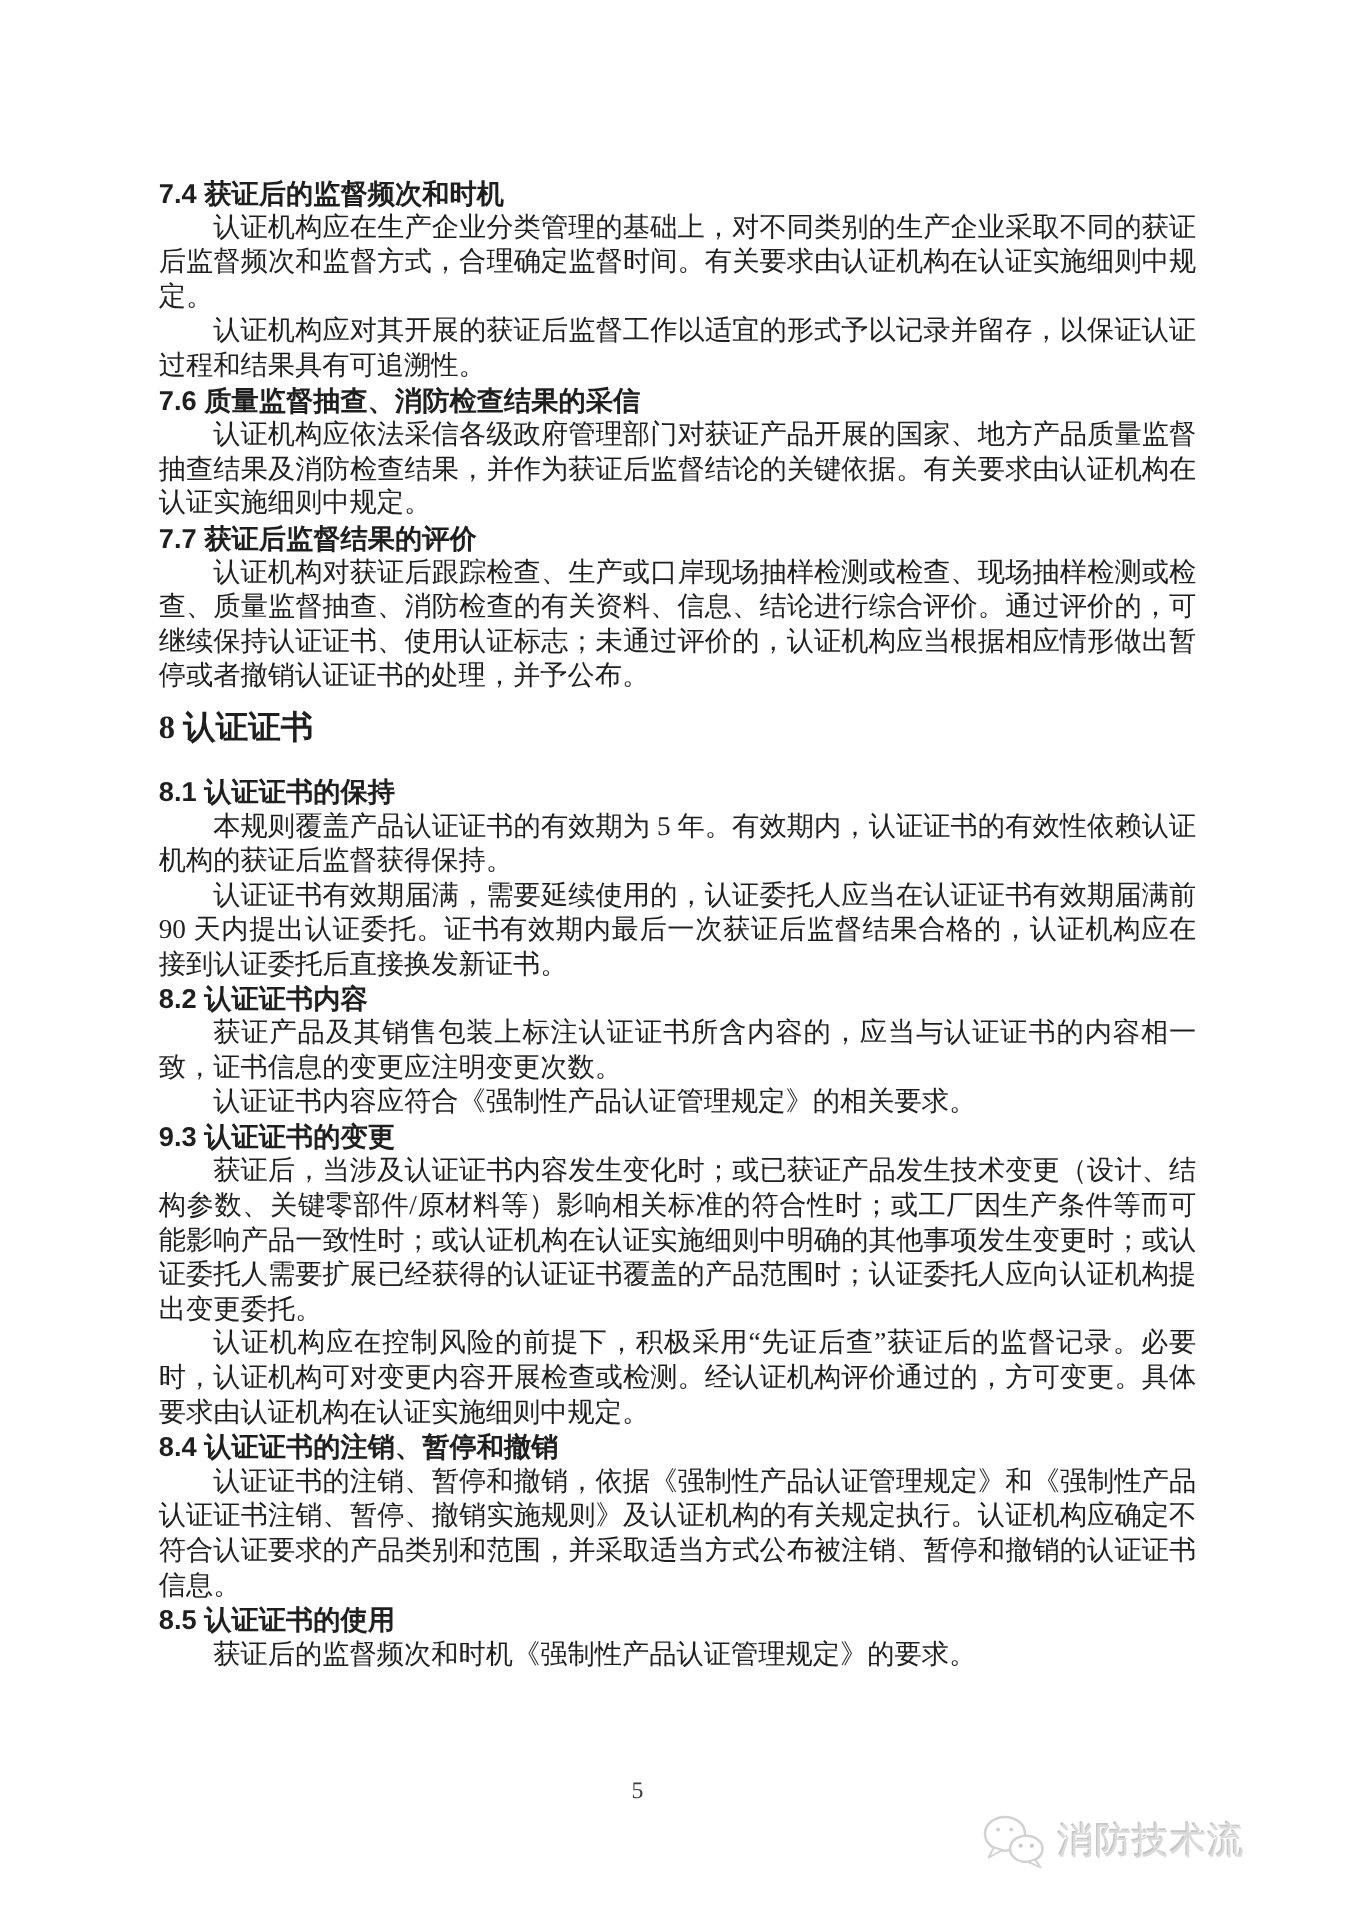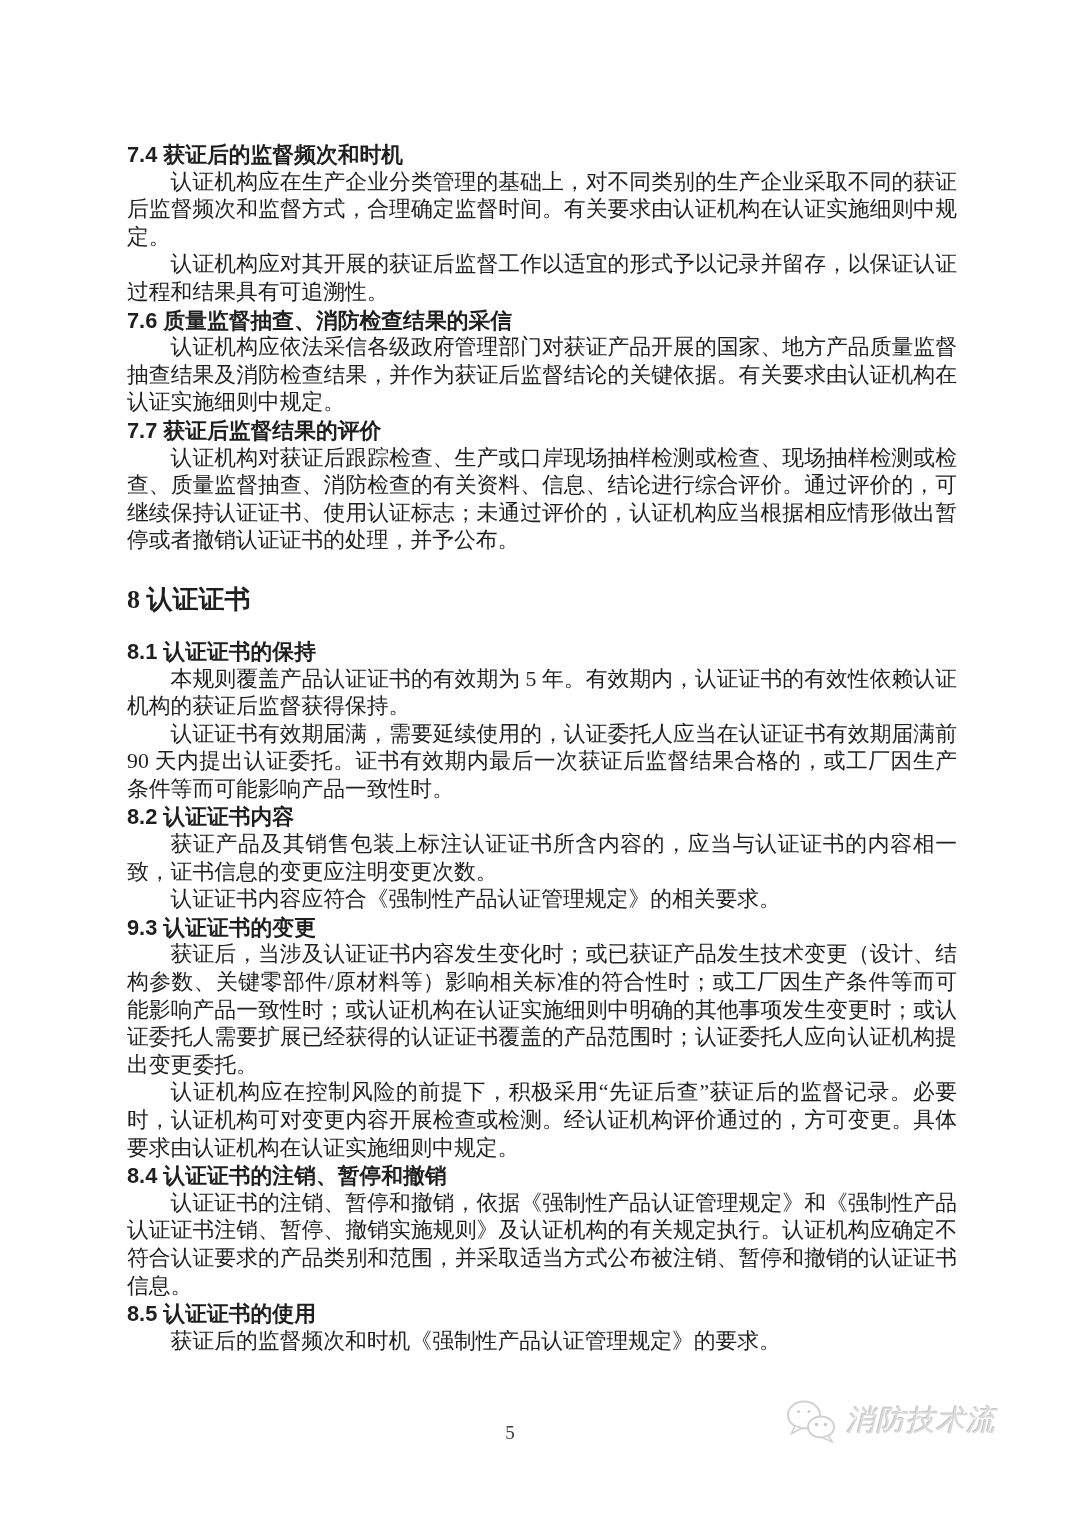--- a/index.html
+++ b/index.html
@@ -32,66 +32,65 @@
   .blk.h2 {
     font-weight: bold;
     font-family: "Liberation Sans", "DejaVu Sans", sans-serif;
     font-size: 21.8px;
     text-align: left;
   }
   .blk.h1 {
     font-weight: 600;
     font-size: 26px;
     line-height: 34px;
-    margin: 28px 0 21px 0;
+    margin: 10px 0 21px 0;
     text-align: left;
   }
   .footer-pagenum {
     position: absolute;
     top: 1422px;
     left: 0;
     width: 100%;
     text-align: center;
     font-size: 19px;
     color: #3c3c3c;
   }
   .watermark {
     position: absolute;
-    top: 1398px;
+    top: 1450px;
     right: 24px;
     display: flex;
     align-items: center;
     gap: 9px;
     color: #dadada;
     font-size: 29px;
     letter-spacing: 1px;
     font-family: "Liberation Sans", "DejaVu Sans", sans-serif;
     text-shadow: 1px 1px 0 #ffffff, -1px -1px 0 #c6c6c6;
     user-select: none;
-    font-style: italic;
   }
   .watermark svg { display: block; }
 </style>
 </head>
 <body>
 
 <div class="page">
 
   <div class="content">
       <div class="blk h2">7.4 获证后的监督频次和时机</div>
       <div class="blk p">认证机构应在生产企业分类管理的基础上，对不同类别的生产企业采取不同的获证后监督频次和监督方式，合理确定监督时间。有关要求由认证机构在认证实施细则中规定。</div>
       <div class="blk p">认证机构应对其开展的获证后监督工作以适宜的形式予以记录并留存，以保证认证过程和结果具有可追溯性。</div>
       <div class="blk h2">7.6 质量监督抽查、消防检查结果的采信</div>
       <div class="blk p">认证机构应依法采信各级政府管理部门对获证产品开展的国家、地方产品质量监督抽查结果及消防检查结果，并作为获证后监督结论的关键依据。有关要求由认证机构在认证实施细则中规定。</div>
       <div class="blk h2">7.7 获证后监督结果的评价</div>
       <div class="blk p">认证机构对获证后跟踪检查、生产或口岸现场抽样检测或检查、现场抽样检测或检查、质量监督抽查、消防检查的有关资料、信息、结论进行综合评价。通过评价的，可继续保持认证证书、使用认证标志；未通过评价的，认证机构应当根据相应情形做出暂停或者撤销认证证书的处理，并予公布。</div>
       <div class="blk h1">8 认证证书</div>
       <div class="blk h2">8.1 认证证书的保持</div>
       <div class="blk p">本规则覆盖产品认证证书的有效期为 5 年。有效期内，认证证书的有效性依赖认证机构的获证后监督获得保持。</div>
-      <div class="blk p">认证证书有效期届满，需要延续使用的，认证委托人应当在认证证书有效期届满前90 天内提出认证委托。证书有效期内最后一次获证后监督结果合格的，或工厂因生产条件等而可能影响产品一致性时。</div>
+      <div class="blk p">认证证书有效期届满，需要延续使用的，认证委托人应当在认证证书有效期届满前90 天内提出认证委托。证书有效期内最后一次获证后监督结果合格的，认证机构应在接到认证委托后直接换发新证书。</div>
       <div class="blk h2">8.2 认证证书内容</div>
       <div class="blk p">获证产品及其销售包装上标注认证证书所含内容的，应当与认证证书的内容相一致，证书信息的变更应注明变更次数。</div>
       <div class="blk p">认证证书内容应符合《强制性产品认证管理规定》的相关要求。</div>
       <div class="blk h2">9.3 认证证书的变更</div>
       <div class="blk p">获证后，当涉及认证证书内容发生变化时；或已获证产品发生技术变更（设计、结构参数、关键零部件/原材料等）影响相关标准的符合性时；或工厂因生产条件等而可能影响产品一致性时；或认证机构在认证实施细则中明确的其他事项发生变更时；或认证委托人需要扩展已经获得的认证证书覆盖的产品范围时；认证委托人应向认证机构提出变更委托。</div>
       <div class="blk p">认证机构应在控制风险的前提下，积极采用“先证后查”获证后的监督记录。必要时，认证机构可对变更内容开展检查或检测。经认证机构评价通过的，方可变更。具体要求由认证机构在认证实施细则中规定。</div>
       <div class="blk h2">8.4 认证证书的注销、暂停和撤销</div>
       <div class="blk p">认证证书的注销、暂停和撤销，依据《强制性产品认证管理规定》和《强制性产品认证证书注销、暂停、撤销实施规则》及认证机构的有关规定执行。认证机构应确定不符合认证要求的产品类别和范围，并采取适当方式公布被注销、暂停和撤销的认证证书信息。</div>
       <div class="blk h2">8.5 认证证书的使用</div>
       <div class="blk p">获证后的监督频次和时机《强制性产品认证管理规定》的要求。</div>

